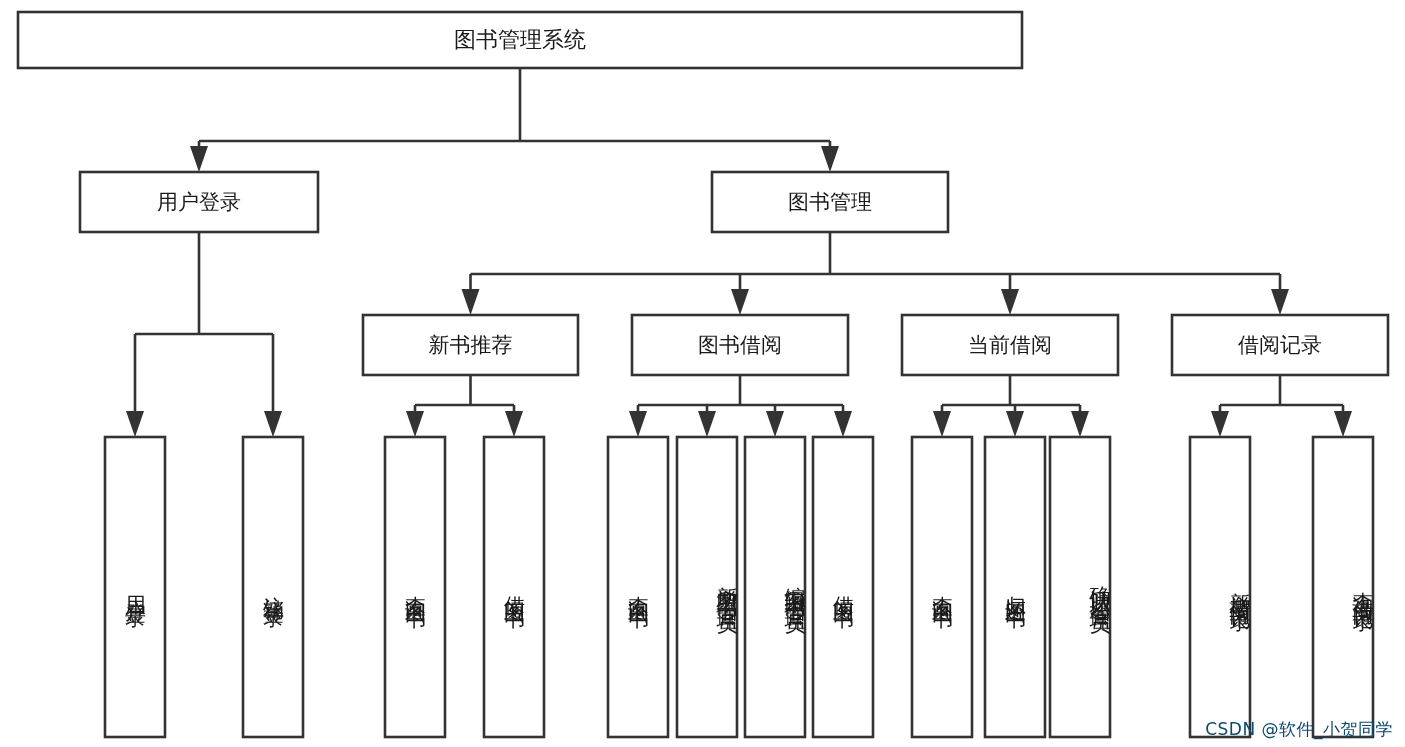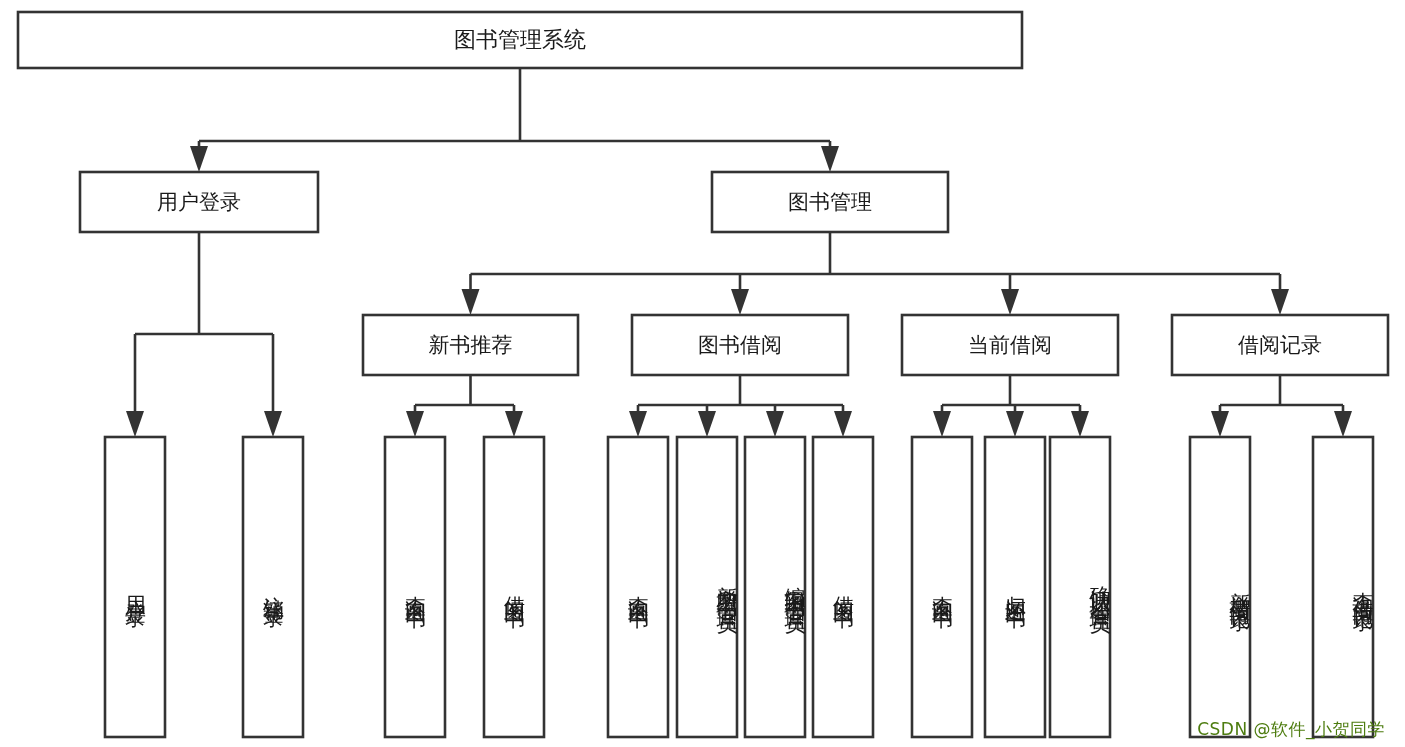--- a/index.html
+++ b/index.html
@@ -59,25 +59,25 @@
     font-family: "DejaVu Sans", "Liberation Sans", sans-serif;
     font-size: 21px;
     line-height: 1.0;
     letter-spacing: 4px;
     color: #1a1a1a;
     pointer-events: none;
     white-space: nowrap;
   }
   .watermark {
     position: absolute;
-    right: 20px;
+    right: 12px;
     bottom: 6px;
     font-family: "DejaVu Sans", "Liberation Sans", sans-serif;
     font-size: 17px;
-    color: #4d7c0f;
+    color: #0c4a6e;
     letter-spacing: 0.5px;
     white-space: nowrap;
     text-align: center;
   }
 </style>
 </head>
 <body>
 
 <div id="diagram-root">
 

